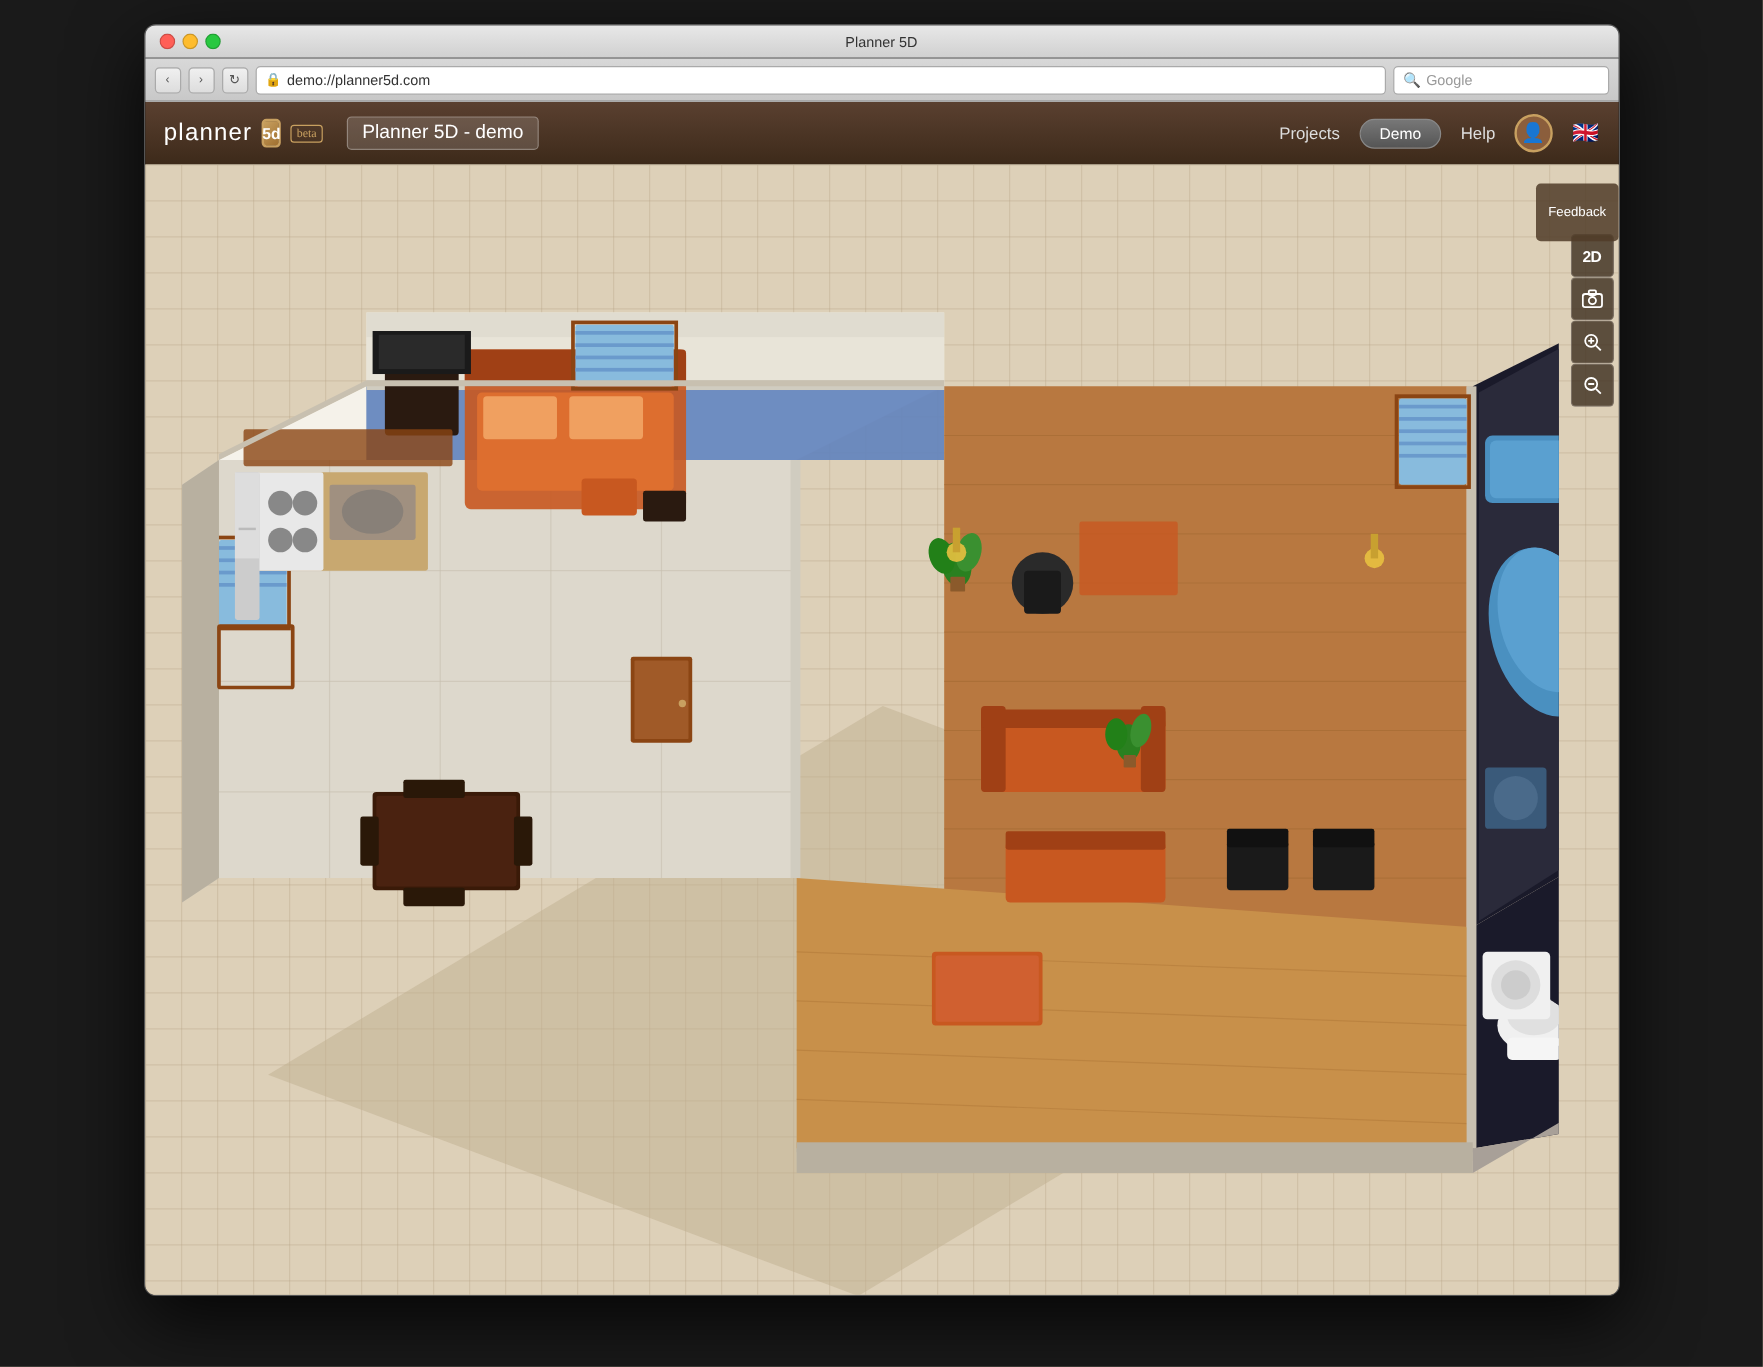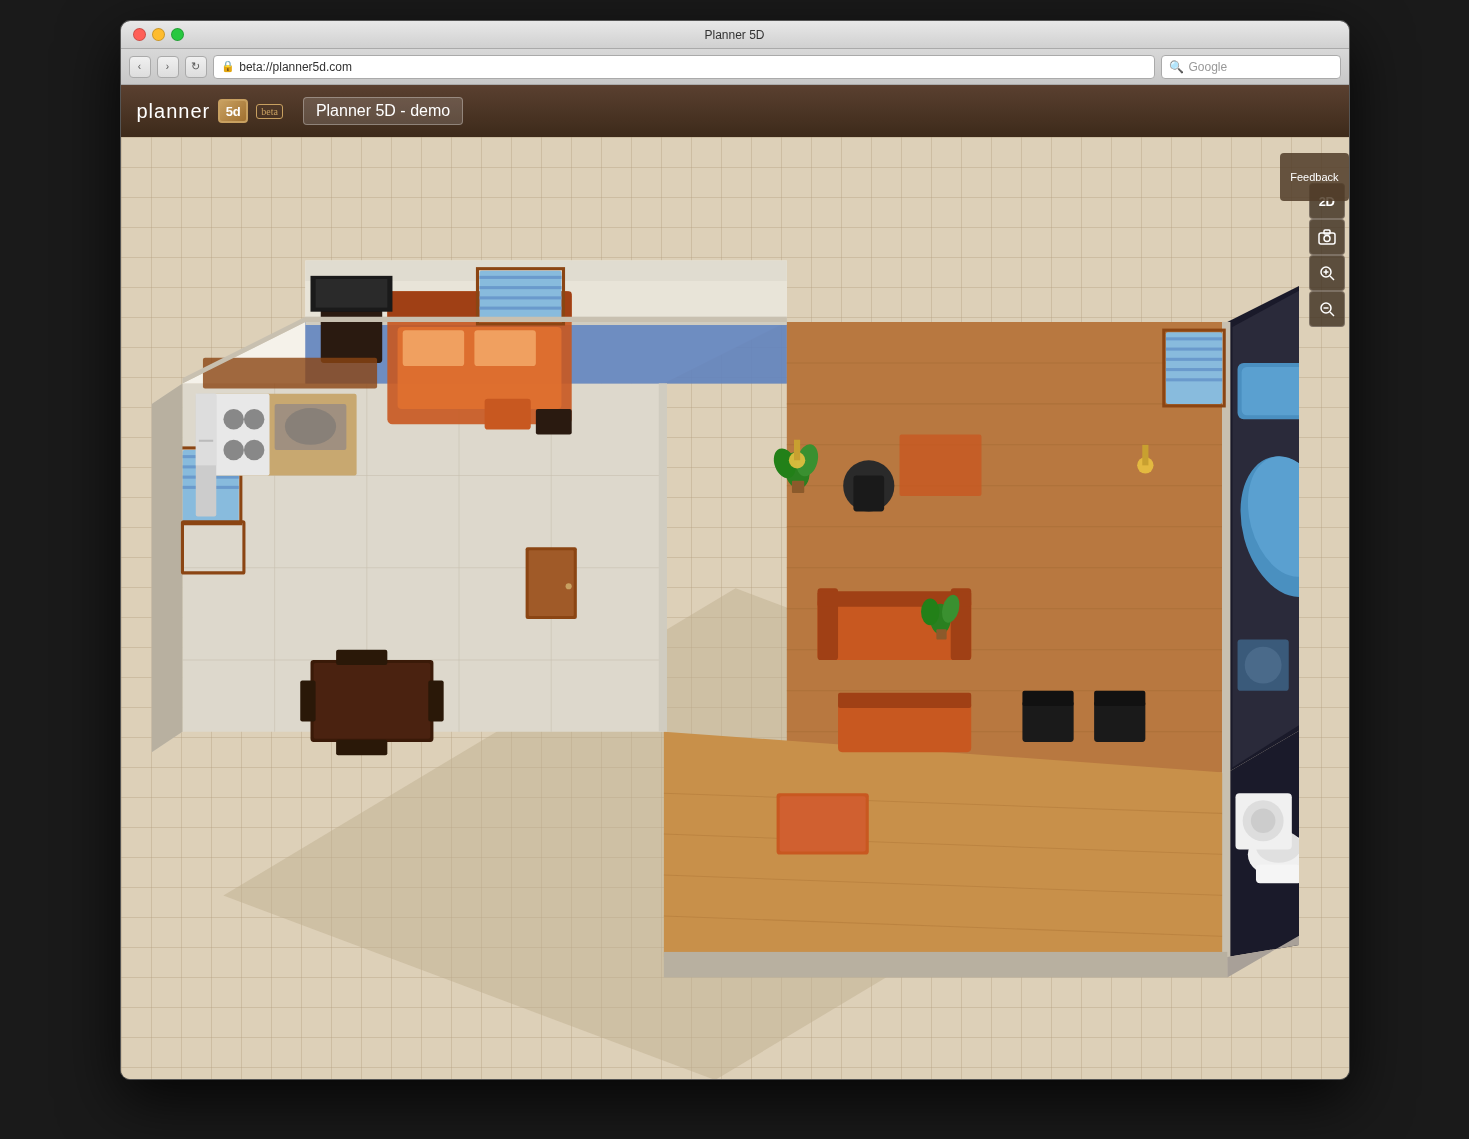--- a/index.html
+++ b/index.html
@@ -140,21 +140,21 @@
     .logo-text {
       color: white;
       font-size: 20px;
       font-weight: 300;
       letter-spacing: 1px;
     }
     .logo-5d {
       background: linear-gradient(135deg, #c8a060, #a07030);
       border: 2px solid #c8a060;
       border-radius: 4px;
-      width: 30px;
+      width: 16px;
       height: 24px;
       display: flex;
       align-items: center;
       justify-content: center;
       color: white;
       font-size: 13px;
       font-weight: bold;
     }
     .beta-badge {
       color: #c8a060;
@@ -257,21 +257,21 @@
     }
     .toolbar-btn-2d {
       font-size: 13px;
       font-weight: bold;
       letter-spacing: -0.5px;
     }
 
     .right-toolbar-items {
       position: absolute;
       right: 4px;
-      top: 46px;
+      top: 58px;
       display: flex;
       flex-direction: column;
       gap: 0;
       z-index: 10;
     }
   </style>
 </head>
 <body>
 
 <div class="mac-window">
@@ -290,37 +290,44 @@
       <span>‹</span>
     </div>
     <div class="nav-btn">
       <span>›</span>
     </div>
     <div class="refresh-btn">
       <span>↻</span>
     </div>
     <div class="url-bar">
       <span class="url-icon">🔒</span>
-      <span>beta://planner5d.com</span>
+      <span>demo://planner5d.com</span>
     </div>
     <div class="search-bar">
       <span>🔍</span>
       <span>Google</span>
     </div>
   </div>
 
   <div class="app-header">
     <div class="logo-area">
       <span class="logo-text">planner</span>
       <div class="logo-5d">
         <span>5d</span>
       </div>
       <span class="beta-badge">beta</span>
     </div>
     <div class="project-name-pill">Planner 5D - demo</div>
+    <div class="header-nav">
+      <span class="header-nav-item">Projects</span>
+      <div class="demo-btn">Demo</div>
+      <span class="header-nav-item">Help</span>
+      <div class="avatar">👤</div>
+      <span class="flag">🇬🇧</span>
+    </div>
   </div>
 
   <div class="main-area">
 
     <div class="grid-bg"></div>
 
     <div style="position:absolute; right:0; top:8px; z-index:20;">
       <div class="feedback-btn">Feedback</div>
     </div>
 

